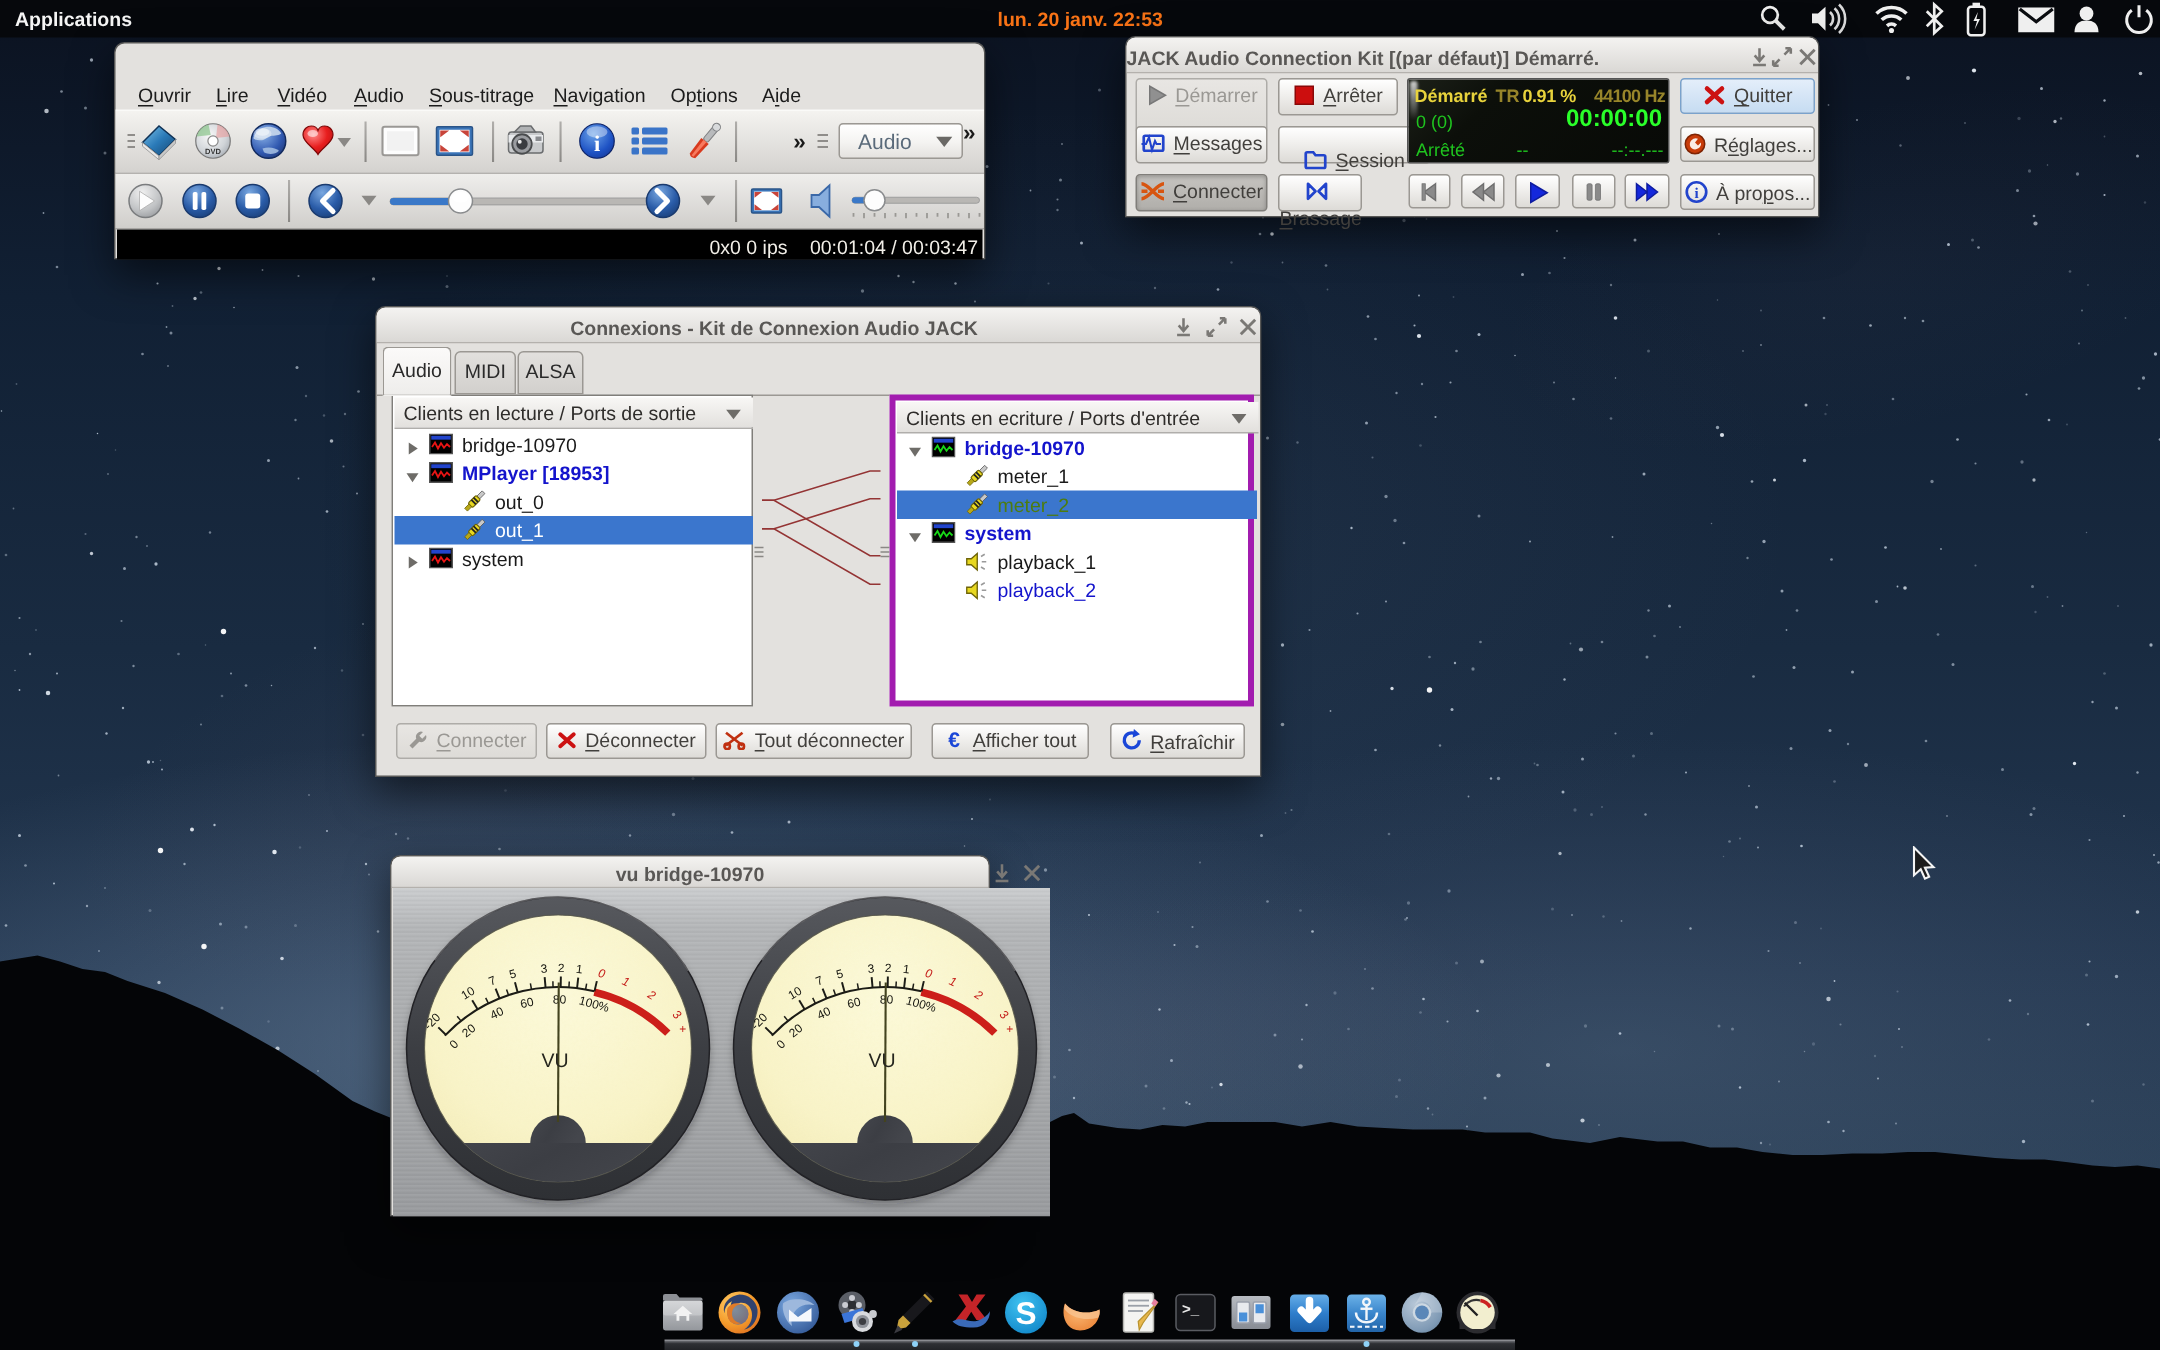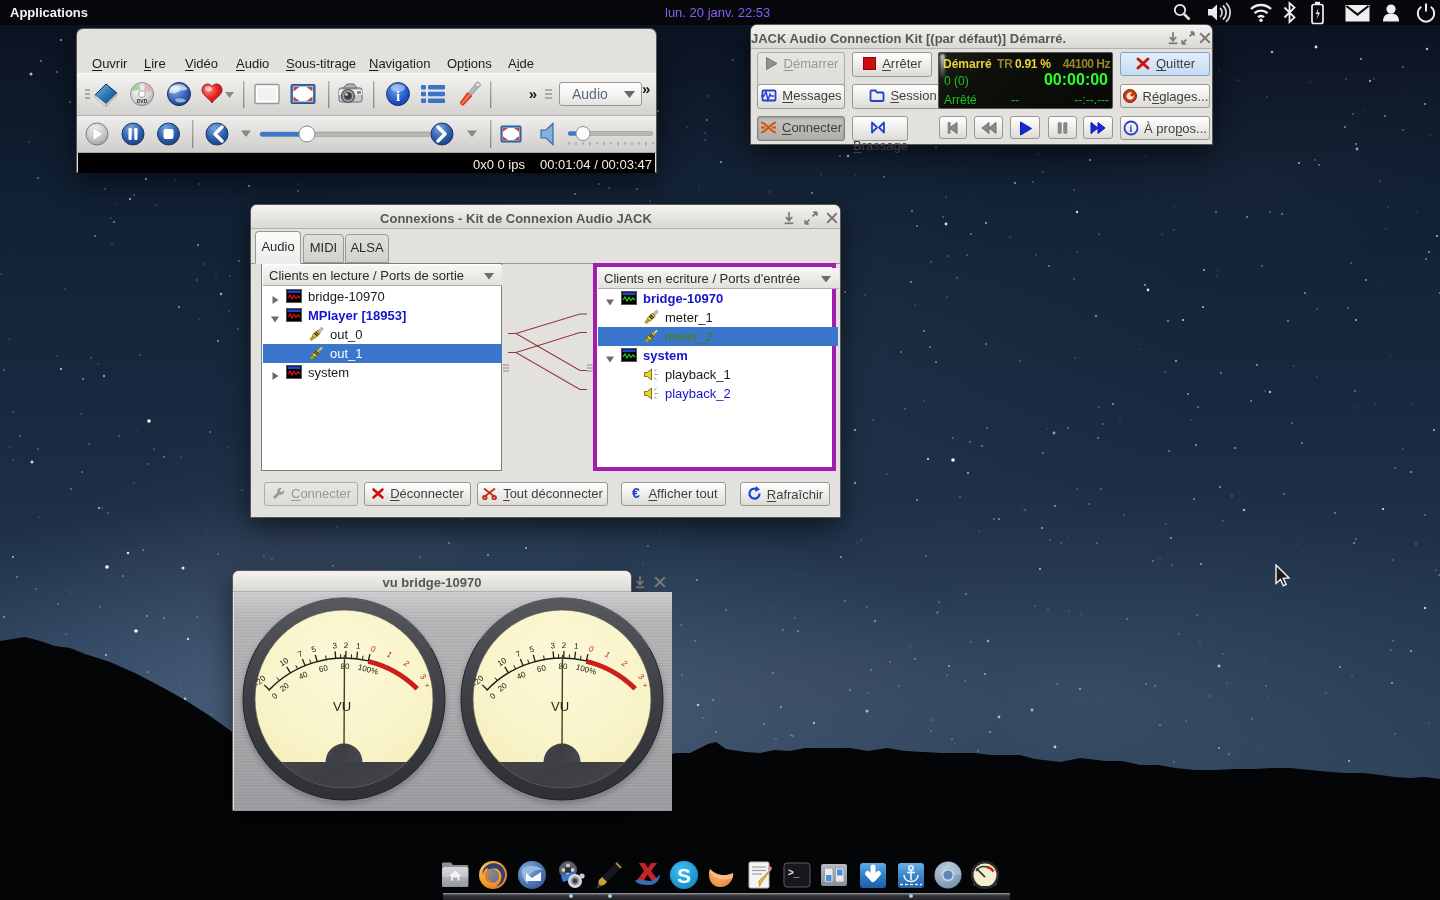--- a/index.html
+++ b/index.html
@@ -817,21 +817,21 @@
 <circle cx="281" cy="660" r="1.8" fill="#ffffff" opacity="0.95"></circle>
 <circle cx="541" cy="352" r="1.8" fill="#ffffff" opacity="0.95"></circle>
 <circle cx="391" cy="366" r="1.8" fill="#ffffff" opacity="0.95"></circle>
 <circle cx="339" cy="228" r="1.8" fill="#ffffff" opacity="0.95"></circle>
 <circle cx="107" cy="567" r="1.8" fill="#ffffff" opacity="0.95"></circle>
 <path d="M0,641 L25,637 L40,641 L55,646 L70,648 L85,654 L110,662 L135,673 L160,686 L185,700 L210,716 L235,734 L250,741 L265,747 L282,750 L300,757 L315,759 L330,760 L345,763 L362,762 L378,766 L395,767 L413,765 L432,768 L450,769 L464,767 L478,767 L492,768 L506,770 L520,768 L536,766 L552,766 L568,767 L584,769 L600,766 L615,764 L630,761 L645,762 L660,758 L675,753 L690,753 L708,744 L716,742 L726,749 L745,752 L760,753 L775,750 L790,751 L805,748 L820,748 L835,748 L850,748 L868,751 L887,748 L905,751 L923,752 L942,753 L960,753 L975,753 L990,755 L1005,755 L1020,755 L1035,759 L1060,762 L1080,758 L1105,761 L1122,761 L1140,765 L1158,765 L1175,768 L1195,770 L1215,770 L1235,769 L1255,769 L1272,768 L1290,768 L1310,770 L1330,772 L1347,773 L1363,773 L1380,775 L1395,777 L1410,778 L1425,777 L1440,779 L1440,900 L0,900 Z" fill="#040507"></path>
 </svg>
 
 <div style="position:absolute;left:0;top:0;width:1440px;height:25px;background:#06080c;">
 <div style="position:absolute;left:10px;top:5px;font-size:13px;font-weight:bold;color:#f5f5f5;">Applications</div>
-<div style="position:absolute;left:665px;top:5px;font-size:13px;font-weight:normal;color:#8b5cf6;">lun. 20 janv. 22:53</div>
+<div style="position:absolute;left:665px;top:5px;font-size:13px;font-weight:bold;color:#f97316;">lun. 20 janv. 22:53</div>
 <svg style="position:absolute;left:1170px;top:0" width="270" height="25" viewBox="0 0 270 25">
 <g stroke="#efefef" fill="none" stroke-width="1.8">
  <circle cx="10" cy="10" r="5.2"></circle>
         <line x1="14" y1="14" x2="19.5" y2="19.5" stroke-width="2.6"></line>
 </g>
 <g transform="translate(36,0)">
  <path d="M2,9 L6,9 L11,4.5 L11,20.5 L6,15.5 L2,15.5 Z" fill="#efefef"></path>
  <path d="M14,8 A6,6 0 0 1 14,17 M17,5.5 A9.5,9.5 0 0 1 17,19.5 M20,3 A13,13 0 0 1 20,22" stroke="#efefef" fill="none" stroke-width="1.7" opacity="0.9"></path>
 </g>
 <g transform="translate(80,0)" fill="none" stroke="#efefef">
@@ -1093,21 +1093,21 @@
 <div class="btn" style="left:6px;top:27px;width:88px;height:37px;background:linear-gradient(#e8e6e3,#dddbd7);border-color:#aeaca8;padding-top:3px;"><span style="display:inline-block;vertical-align:-3px;margin-right:5px;"><svg width="15" height="15" viewBox="0 0 15 15">
           <path d="M2.5,1.5 L13,7.5 L2.5,13.5 Z" fill="#909090" stroke="#787878"></path>
         </svg></span><span style="color:#9a9894;"><u>D</u>émarrer</span></div>
 <div class="btn" style="left:101px;top:27px;width:80px;height:25px;padding-top:3px;"><span style="display:inline-block;vertical-align:-3px;margin-right:5px;"><svg width="15" height="15" viewBox="0 0 15 15">
           <rect x="1.5" y="1.5" width="12" height="12" fill="#cc0e0e" stroke="#8a0808"></rect>
         </svg></span><span><u>A</u>rrêter</span></div>
 <div class="btn" style="left:6px;top:59px;width:88px;height:25px;padding-top:3px;"><span style="display:inline-block;vertical-align:-3px;margin-right:5px;"><svg width="17" height="15" viewBox="0 0 17 15">
           <rect x="2.5" y="2.5" width="13" height="10" rx="1" fill="none" stroke="#2244cc" stroke-width="1.8"></rect>
           <path d="M1,8 L4,8 L6,3.5 L8,12 L10,6 L11,8 L14,8" fill="none" stroke="#2244cc" stroke-width="1.4"></path>
         </svg></span><span><u>M</u>essages</span></div>
-<div class="btn" style="left:101px;top:59px;width:102px;height:25px;padding-top:3px;"><span style="display:inline-block;vertical-align:-3px;margin-right:5px;"><svg width="16" height="15" viewBox="0 0 16 15">
+<div class="btn" style="left:101px;top:59px;width:102px;height:25px;padding-top:14px;"><span style="display:inline-block;vertical-align:-3px;margin-right:5px;"><svg width="16" height="15" viewBox="0 0 16 15">
           <path d="M1.5,4 L1.5,12 Q1.5,13 2.5,13 L13.5,13 Q14.5,13 14.5,12 L14.5,5.5 Q14.5,4.5 13.5,4.5 L8,4.5 L6.5,2.5 L2.5,2.5 Q1.5,2.5 1.5,3.5 Z" fill="none" stroke="#2244cc" stroke-width="1.8"></path>
         </svg></span><span><u>S</u>ession</span></div>
 <div class="btn" style="left:6px;top:91px;width:88px;height:25px;background:linear-gradient(#c6c4c0,#b0aeaa);border-color:#807e7a;box-shadow:inset 0 1px 3px rgba(0,0,0,0.25);padding-top:3px;"><span style="display:inline-block;vertical-align:-3px;margin-right:5px;"><svg width="17" height="15" viewBox="0 0 17 15">
           <g stroke="#d85510" stroke-width="2.2" fill="none">
             <path d="M1,2.5 C6,2.5 11,12.5 16,12.5"></path>
             <path d="M1,12.5 C6,12.5 11,2.5 16,2.5"></path>
             <line x1="1" y1="7.5" x2="5" y2="7.5"></line>
             <line x1="12" y1="7.5" x2="16" y2="7.5"></line>
           </g>
         </svg></span><span><u>C</u>onnecter</span></div>
@@ -1341,21 +1341,21 @@
         </svg></span><span style="color:#413f3c;"><u>T</u>out déconnecter</span></div>
 <div class="btn" style="left:370px;top:277px;width:105px;height:24px;padding-top:3px;"><span style="display:inline-block;vertical-align:-2px;margin-right:5px;"><svg width="14" height="14" viewBox="0 0 14 14">
           <text x="7" y="12" font-size="14" font-weight="bold" fill="#1a46d8" text-anchor="middle">€</text>
         </svg></span><span style="color:#413f3c;"><u>A</u>fficher tout</span></div>
 <div class="btn" style="left:489px;top:277px;width:90px;height:24px;padding-top:3px;"><span style="display:inline-block;vertical-align:-2px;margin-right:5px;"><svg width="15" height="15" viewBox="0 0 15 15">
           <path d="M12.5,7.5 A5,5 0 1 1 9.5,3" fill="none" stroke="#1a46d8" stroke-width="2.2"></path>
           <path d="M8.5,0 L13,3 L8.5,6 Z" fill="#1a46d8" transform="rotate(8 9 3)"></path>
         </svg></span><span style="color:#413f3c;"><u>R</u>afraîchir</span></div>
 </div>
 
-<div class="win" id="vu" style="left:232px;top:570px;width:400px;height:241px;">
+<div class="win" id="vu" style="left:260px;top:570px;width:400px;height:241px;">
 <div class="tbar" style="height:21px;">
       <span class="ttl" style="top:4px;left:0;width:398px;text-align:center;">vu bridge-10970</span>
 <svg class="wbtn" style="left:399px;top:3px" width="15" height="15" viewBox="0 0 15 15">
         <g stroke="#7a7875" stroke-width="1.6" fill="none">
           <path d="M7.5,2 L7.5,9 M4.5,6.5 L7.5,10 L10.5,6.5"></path>
           <line x1="3.5" y1="12.5" x2="11.5" y2="12.5"></line>
         </g>
       </svg>
 <svg class="wbtn" style="left:419px;top:3px" width="15" height="15" viewBox="0 0 15 15">
         <g stroke="#7a7875" stroke-width="1.8">

